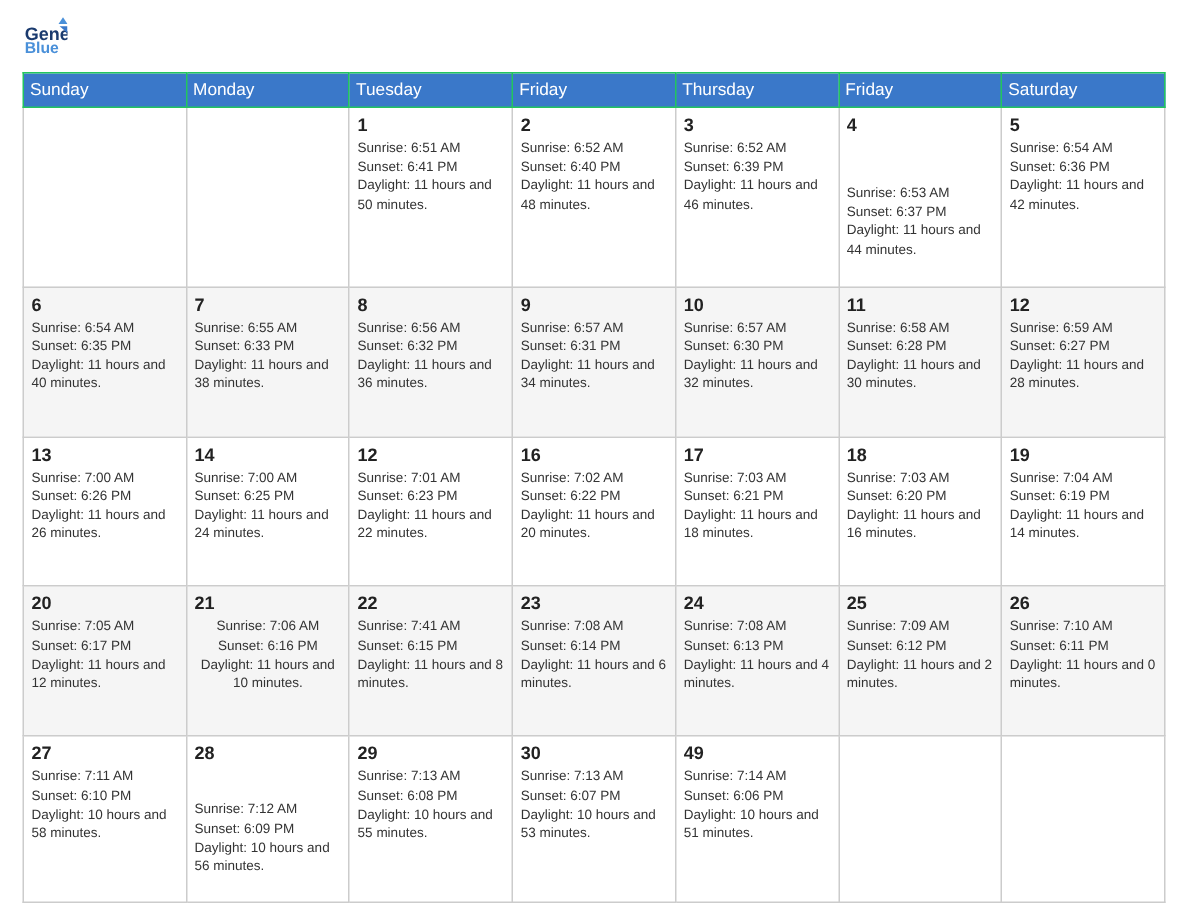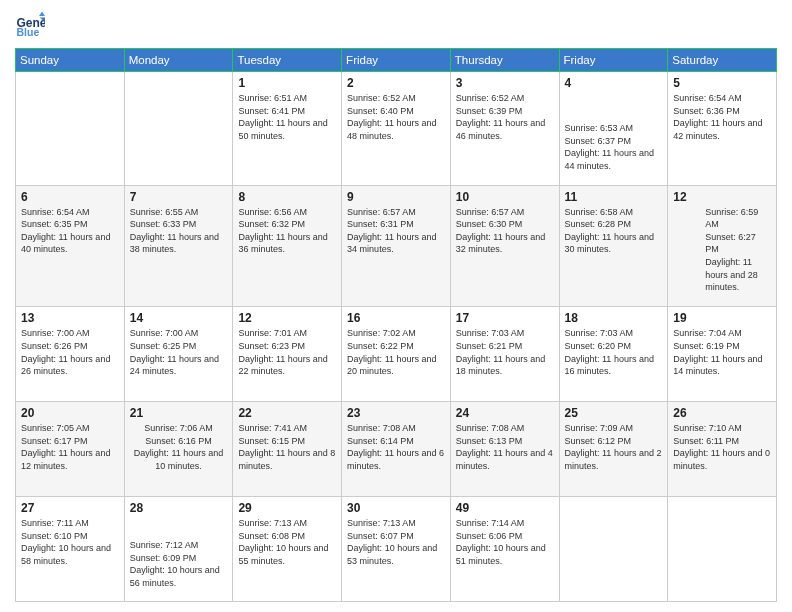--- a/index.html
+++ b/index.html
@@ -189,21 +189,21 @@
 Daylight: 11 hours and 32 minutes.</div>
           </td>
           <td>
             <div class="day-number">11</div>
             <div class="day-info" style="white-space: pre-line;">Sunrise: 6:58 AM
 Sunset: 6:28 PM
 Daylight: 11 hours and 30 minutes.</div>
           </td>
           <td>
             <div class="day-number">12</div>
-            <div class="day-info" style="white-space: pre-line; margin-left: 32px;">Sunrise: 6:59 AM
+            <div class="day-info" style="white-space: pre-line;">Sunrise: 6:59 AM
 Sunset: 6:27 PM
 Daylight: 11 hours and 28 minutes.</div>
           </td>
         </tr>
         <tr>
           <td>
             <div class="day-number">13</div>
             <div class="day-info" style="white-space: pre-line;">Sunrise: 7:00 AM
 Sunset: 6:26 PM
 Daylight: 11 hours and 26 minutes.</div>

